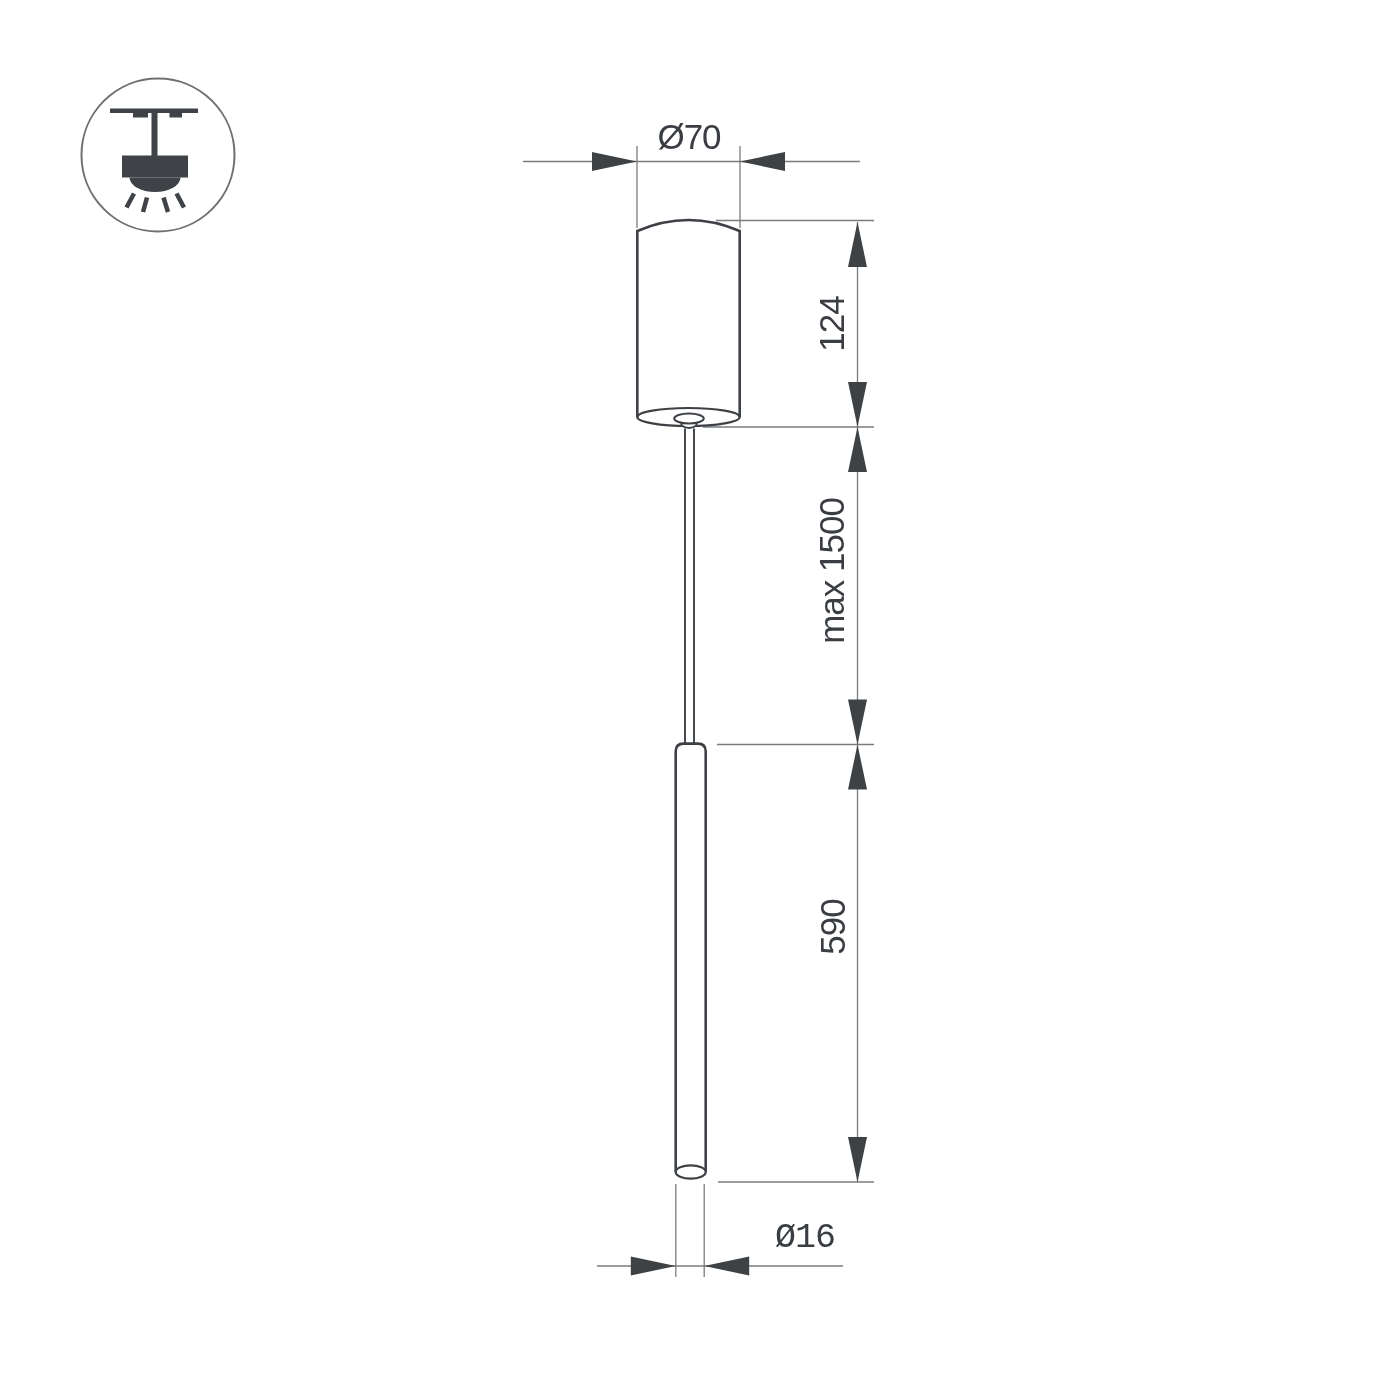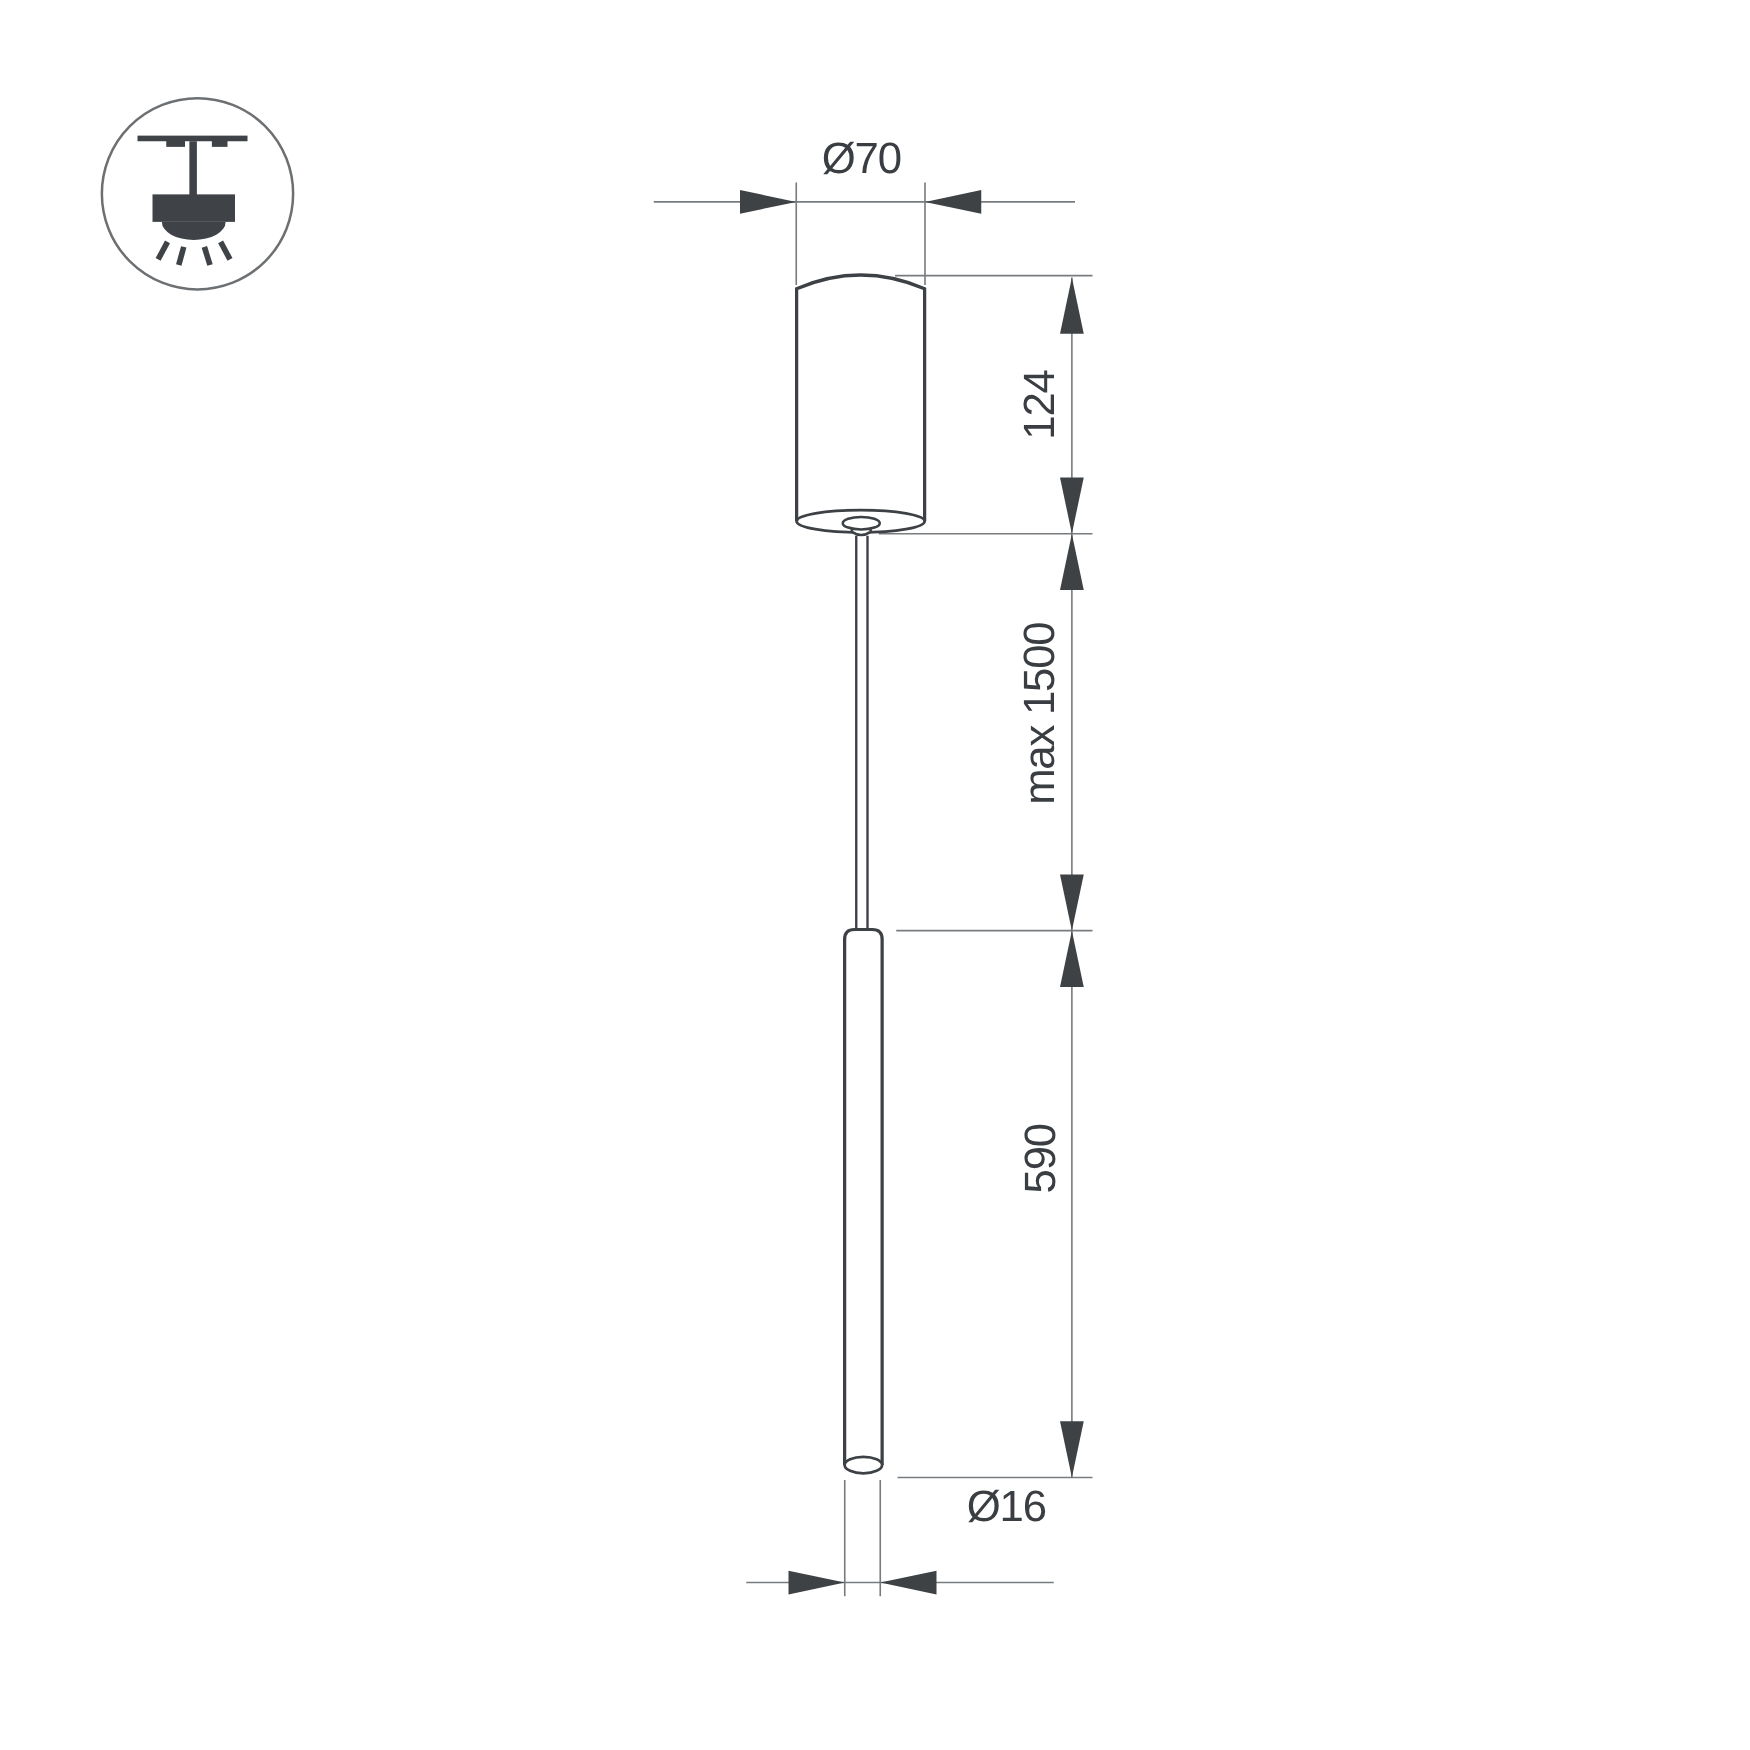--- a/index.html
+++ b/index.html
@@ -78,21 +78,21 @@
     <ellipse cx="688.5" cy="417" rx="51.2" ry="9" fill="none" stroke-width="2.2"></ellipse>
     <path d="M681.5,419 L681.5,425.5 Q689,430.5 696.5,425.5 L696.5,419" fill="#ffffff" stroke-width="2"></path>
     <ellipse cx="689" cy="418.5" rx="14.8" ry="5" fill="#ffffff" stroke-width="2"></ellipse>
     <line x1="685" y1="428.5" x2="685" y2="743" stroke-width="1.9"></line>
     <line x1="694" y1="428.5" x2="694" y2="743" stroke-width="1.9"></line>
     <path d="M675.7,1172 L675.7,751.5 Q675.7,743.6 683.5,743.6 L697.9,743.6 Q705.7,743.6 705.7,751.5 L705.7,1172" fill="#ffffff" stroke-width="2.6"></path>
     <ellipse cx="690.7" cy="1172" rx="15" ry="6.6" fill="#ffffff" stroke-width="2.2"></ellipse>
   </g>
 </svg>
 
-<div class="dim-label" style="left:539px;top:107px;text-align:center;">Ø70</div>
+<div class="dim-label" style="left:539px;top:117px;text-align:center;">Ø70</div>
 
 <div class="dim-label rot" style="left:682px;top:304px;">124</div>
 
 <div class="dim-label rot" style="left:682px;top:551px;">max 1500</div>
 
 <div class="dim-label rot" style="left:683px;top:907px;">590</div>
 
-<div class="dim-label" style="left:655px;top:1186px;">Ø16</div>
+<div class="dim-label" style="left:655px;top:1218px;font-family:Liberation Mono, monospace;">Ø16</div>
 
 </body></html>

